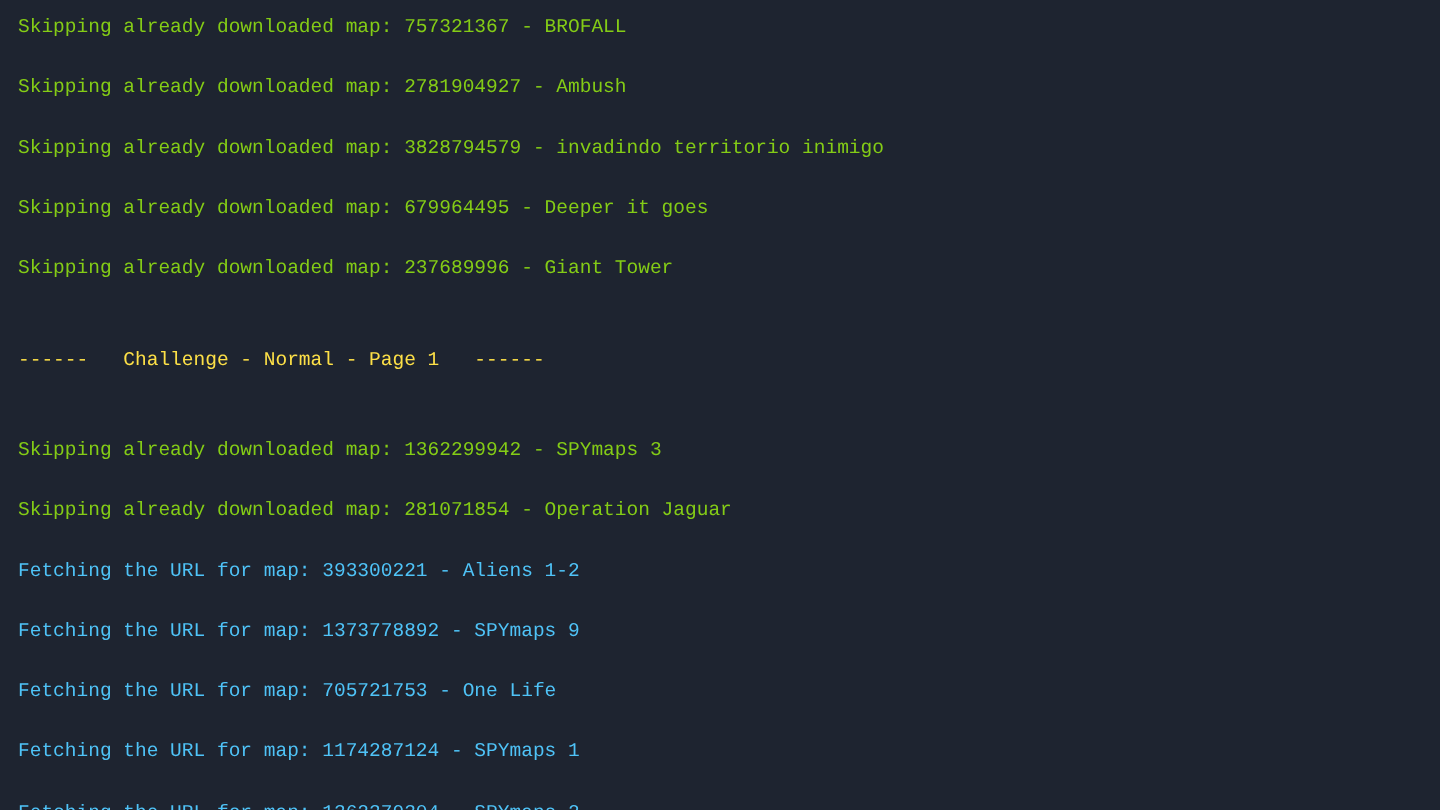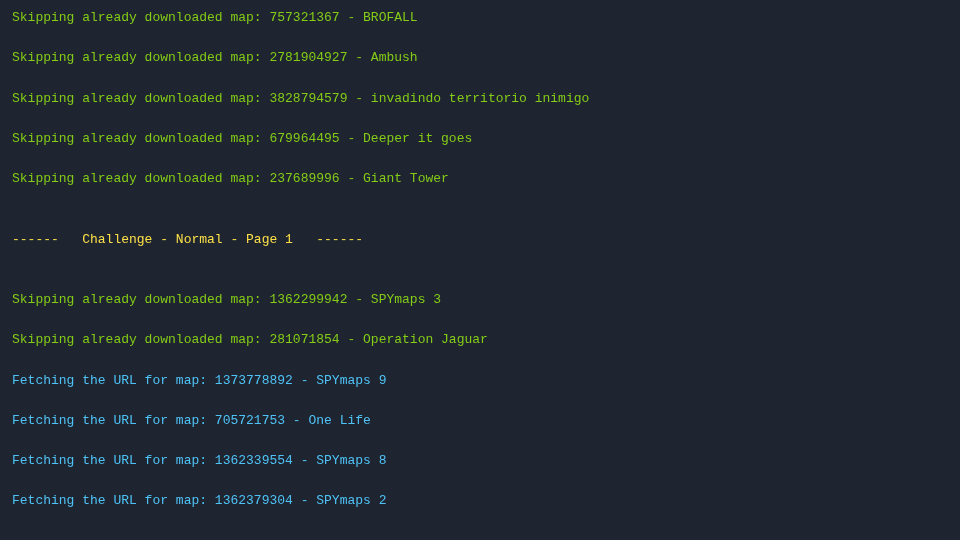--- a/index.html
+++ b/index.html
@@ -33,23 +33,24 @@
 <body>
 
 <div class="terminal"><span class="line skip">Skipping already downloaded map: 757321367 - BROFALL</span>
 <span class="line skip">Skipping already downloaded map: 2781904927 - Ambush</span>
 <span class="line skip">Skipping already downloaded map: 3828794579 - invadindo territorio inimigo</span>
 <span class="line skip">Skipping already downloaded map: 679964495 - Deeper it goes</span>
 <span class="line skip">Skipping already downloaded map: 237689996 - Giant Tower</span>
 <span class="empty"></span><span class="line section">------   Challenge - Normal - Page 1   ------</span>
 <span class="empty"></span><span class="line skip">Skipping already downloaded map: 1362299942 - SPYmaps 3</span>
 <span class="line skip">Skipping already downloaded map: 281071854 - Operation Jaguar</span>
+<span class="line fetch">Fetching the URL for map: 393300221 - Aliens 1-2</span>
 <span class="line fetch">Fetching the URL for map: 1373778892 - SPYmaps 9</span>
 <span class="line fetch">Fetching the URL for map: 705721753 - One Life</span>
-<span class="line fetch">Fetching the URL for map: 1362339554 - SPYmaps 8</span>
+<span class="line fetch">Fetching the URL for map: 1174287124 - SPYmaps 1</span>
 <span class="line fetch">Fetching the URL for map: 1362379304 - SPYmaps 2</span>
 
 
 
 
 
 
 
 
 

